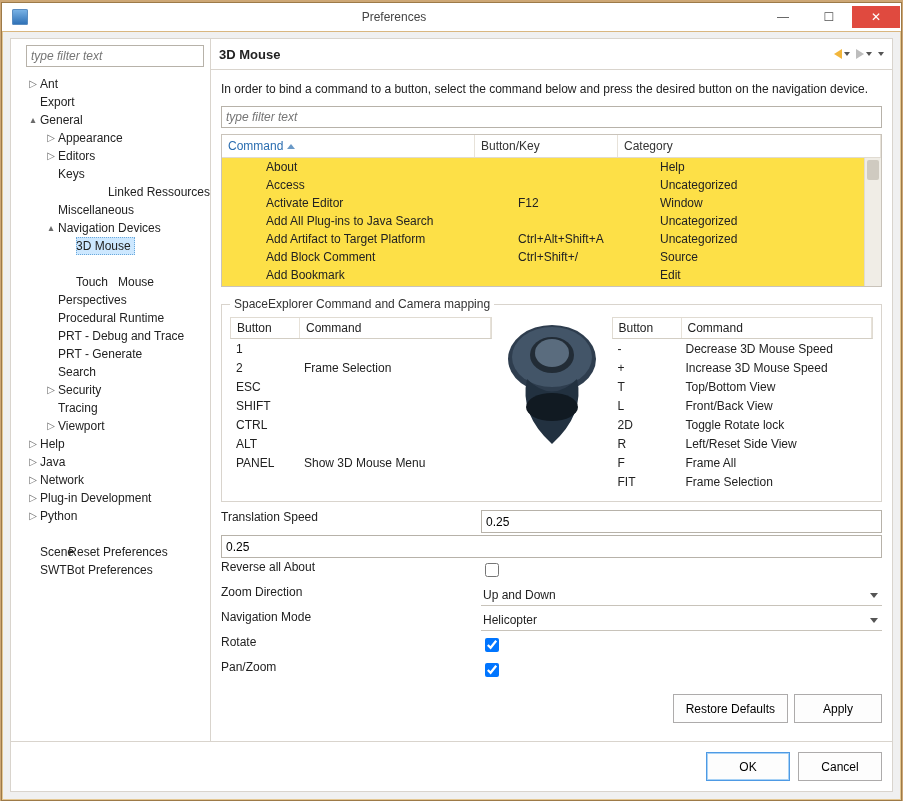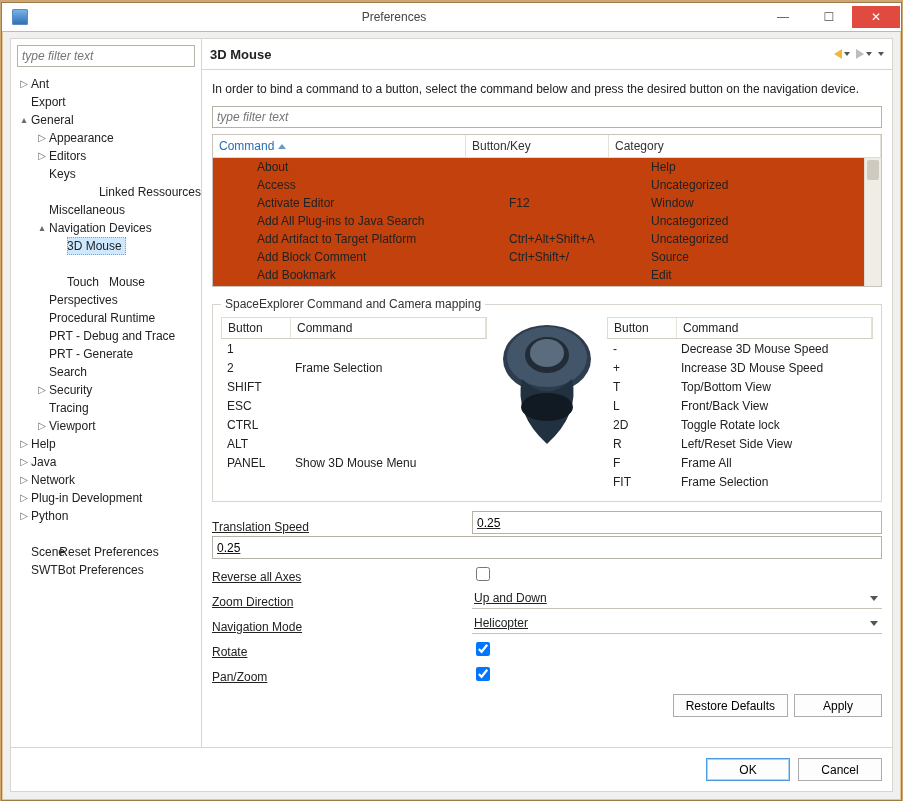--- a/index.html
+++ b/index.html
@@ -3,21 +3,21 @@
 <meta charset="utf-8">
 <style>
   html,body{margin:0;padding:0;font-family:"Segoe UI",Tahoma,sans-serif;font-size:12px;color:#222;background:#cda775;}
   .window{position:relative;width:899px;height:797px;margin:2px auto;background:#f0f0f0;border:1px solid #9d7a48;box-shadow:0 0 0 1px #e4c792 inset;}
   .titlebar{height:28px;background:#fff;display:flex;align-items:center;border-bottom:1px solid #d9b67f;}
   .titlebar .app-icon{width:16px;height:16px;margin-left:10px;border-radius:2px;background:linear-gradient(#7db6e8,#2b6db3);box-shadow:0 0 0 1px #5a8cc0 inset;}
   .titlebar .title{flex:1;text-align:center;color:#444;font-size:12px;}
   .wbtn{width:46px;height:22px;display:flex;align-items:center;justify-content:center;color:#555;}
   .wbtn.close{background:#e04a3f;color:#fff;width:48px;height:22px;margin-right:1px;}
   .content{position:absolute;top:35px;left:8px;right:8px;bottom:8px;background:#fff;border:1px solid #d9d4cd;display:flex;flex-direction:column;}
-  .upper{flex:1;display:flex;min-height:0;}
+  .upper{flex:1;display:flex;min-height:0;margin-left:9px;}
   .sidebar{width:190px;border-right:1px solid #d9d4cd;display:flex;flex-direction:column;}
   .filter-wrap{padding:6px;}
   input.filter{width:100%;box-sizing:border-box;height:22px;border:1px solid #b7b2a9;padding:2px 4px;font-size:12px;font-style:italic;color:#888;}
   .tree{flex:1;overflow:auto;padding:2px 0 6px 2px;}
   .t-item{display:flex;align-items:center;height:18px;line-height:18px;white-space:nowrap;}
   .tw{width:14px;text-align:center;color:#6b6b6b;font-size:10px;}
   .tw.blank{color:transparent;}
   .sel{background:#cde8ff;outline:1px dotted #6aa9dc;outline-offset:-1px;padding-right:4px;}
   .main{flex:1;display:flex;flex-direction:column;min-width:0;}
   .header{display:flex;align-items:center;height:30px;border-bottom:1px solid #d9d4cd;padding:0 8px;background:#fff;}
@@ -26,42 +26,42 @@
   .arrow-left{width:0;height:0;border-top:5px solid transparent;border-bottom:5px solid transparent;border-right:8px solid #f2b63c;}
   .arrow-right{width:0;height:0;border-top:5px solid transparent;border-bottom:5px solid transparent;border-left:8px solid #bdbdbd;}
   .drop{width:0;height:0;border-left:3px solid transparent;border-right:3px solid transparent;border-top:4px solid #555;}
   .body{flex:1;overflow:auto;padding:8px 10px;}
   .instr{margin:4px 0 10px;}
   .cmd-table{border:1px solid #c9c3ba;}
   .ct-head{display:flex;background:#fff;border-bottom:1px solid #e0dbd2;font-weight:normal;color:#333;}
   .ct-head .c{padding:4px 6px;border-right:1px solid #e7e2d9;font-size:12px;}
   .ct-head .c.sort{color:#2a6db0;}
   .sort-ind{display:inline-block;margin-left:4px;width:0;height:0;border-left:4px solid transparent;border-right:4px solid transparent;border-bottom:5px solid #6a99c7;vertical-align:middle;}
-  .ct-body{height:128px;overflow:hidden;background:#c2410c;position:relative;}
+  .ct-body{height:128px;overflow:hidden;background:#fde047;position:relative;}
   .ct-row{display:flex;height:18px;align-items:center;}
   .ct-row .c{padding:0 6px;overflow:hidden;text-overflow:ellipsis;white-space:nowrap;}
   .vscroll{position:absolute;right:0;top:0;bottom:0;width:16px;background:#f0ede6;border-left:1px solid #e0dbd2;}
   .thumb{position:absolute;left:2px;right:2px;top:2px;height:20px;background:#cfcac0;border-radius:2px;}
   fieldset.mapping{border:1px solid #d9d4cd;margin:10px 0 6px;padding:6px 8px 10px;}
   fieldset.mapping legend{padding:0 4px;color:#333;}
   .map-grid{display:flex;justify-content:space-between;}
   .map-col{flex:1;}
   .map-head{display:flex;border:1px solid #e0dbd2;border-bottom:1px solid #d3cec4;background:#fff;}
   .map-head .mc{padding:3px 6px;border-right:1px solid #e7e2d9;font-size:12px;}
   .map-body .mr{display:flex;height:19px;align-items:center;}
   .map-body .mc{padding:0 6px;}
   .deviceimg{width:120px;display:flex;align-items:flex-start;justify-content:center;padding-top:2px;}
-  .form-row{display:flex;align-items:flex-end;height:24px;margin:1px 0;text-decoration:underline;}
+  .form-row{display:flex;align-items:flex-start;height:24px;margin:1px 0;}
   .form-row label{width:260px;}
   .form-row input[type=text]{flex:1;height:19px;border:1px solid #b7b2a9;padding:1px 4px;font-size:12px;}
   .form-row .select{flex:1;height:20px;border-bottom:1px solid #c8c3ba;display:flex;align-items:center;justify-content:space-between;padding:0 4px 0 2px;}
   .chev{width:0;height:0;border-left:4px solid transparent;border-right:4px solid transparent;border-top:5px solid #555;}
   input[type=checkbox]{width:14px;height:14px;}
   .btn-row{display:flex;justify-content:flex-end;gap:6px;margin-top:10px;}
-  .btn{min-width:88px;height:23px;border:1px solid #adabab;background:#fdfdfd;font-size:12px;padding:0 12px;display:inline-flex;align-items:center;justify-content:center;}
+  .btn{min-width:88px;height:29px;border:1px solid #adabab;background:#fdfdfd;font-size:12px;padding:0 12px;display:inline-flex;align-items:center;justify-content:center;}
   .footer{border-top:1px solid #d9d4cd;padding:10px;display:flex;justify-content:flex-end;gap:8px;}
   .btn.primary{border:1px solid #4e9ae4;box-shadow:0 0 0 1px #a8d2f6 inset;}
   
   .cc1{width:240px}.cc2{width:130px}.cc3{flex:1}
   .ml1{width:56px}.ml2{flex:1}
   .mr1{width:56px}.mr2{flex:1}
   
   .mouse-svg{width:110px;height:130px;}
 </style>
 </head>
@@ -281,25 +281,25 @@
                 <div class="map-body" id="mapl">
                     <div class="mr">
                       <div class="mc ml1">1</div>
                       <div class="mc ml2"></div>
                     </div>
                     <div class="mr">
                       <div class="mc ml1">2</div>
                       <div class="mc ml2">Frame Selection</div>
                     </div>
                     <div class="mr">
+                      <div class="mc ml1">ESC</div>
+                      <div class="mc ml2"></div>
+                    </div>
+                    <div class="mr">
                       <div class="mc ml1">SHIFT</div>
-                      <div class="mc ml2"></div>
-                    </div>
-                    <div class="mr">
-                      <div class="mc ml1">ESC</div>
                       <div class="mc ml2"></div>
                     </div>
                     <div class="mr">
                       <div class="mc ml1">CTRL</div>
                       <div class="mc ml2"></div>
                     </div>
                     <div class="mr">
                       <div class="mc ml1">ALT</div>
                       <div class="mc ml2"></div>
                     </div>
@@ -364,21 +364,21 @@
 
           <div style="margin-top:8px">
             <div class="form-row">
                 <label>Translation Speed</label>
                 <input type="text" value="0.25" style="">
               </div>
             <div class="form-row">
                 <input type="text" value="0.25" style="">
               </div>
             <div class="form-row">
-                <label>Reverse all Axes</label>
+                <label>Reverse all About</label>
                 <input type="checkbox" style="">
               </div>
             <div class="form-row">
                 <label>Zoom Direction</label>
                 <div class="select">
                   <span>Up and Down</span>
                   <span class="chev"></span>
                 </div>
               </div>
             <div class="form-row">

